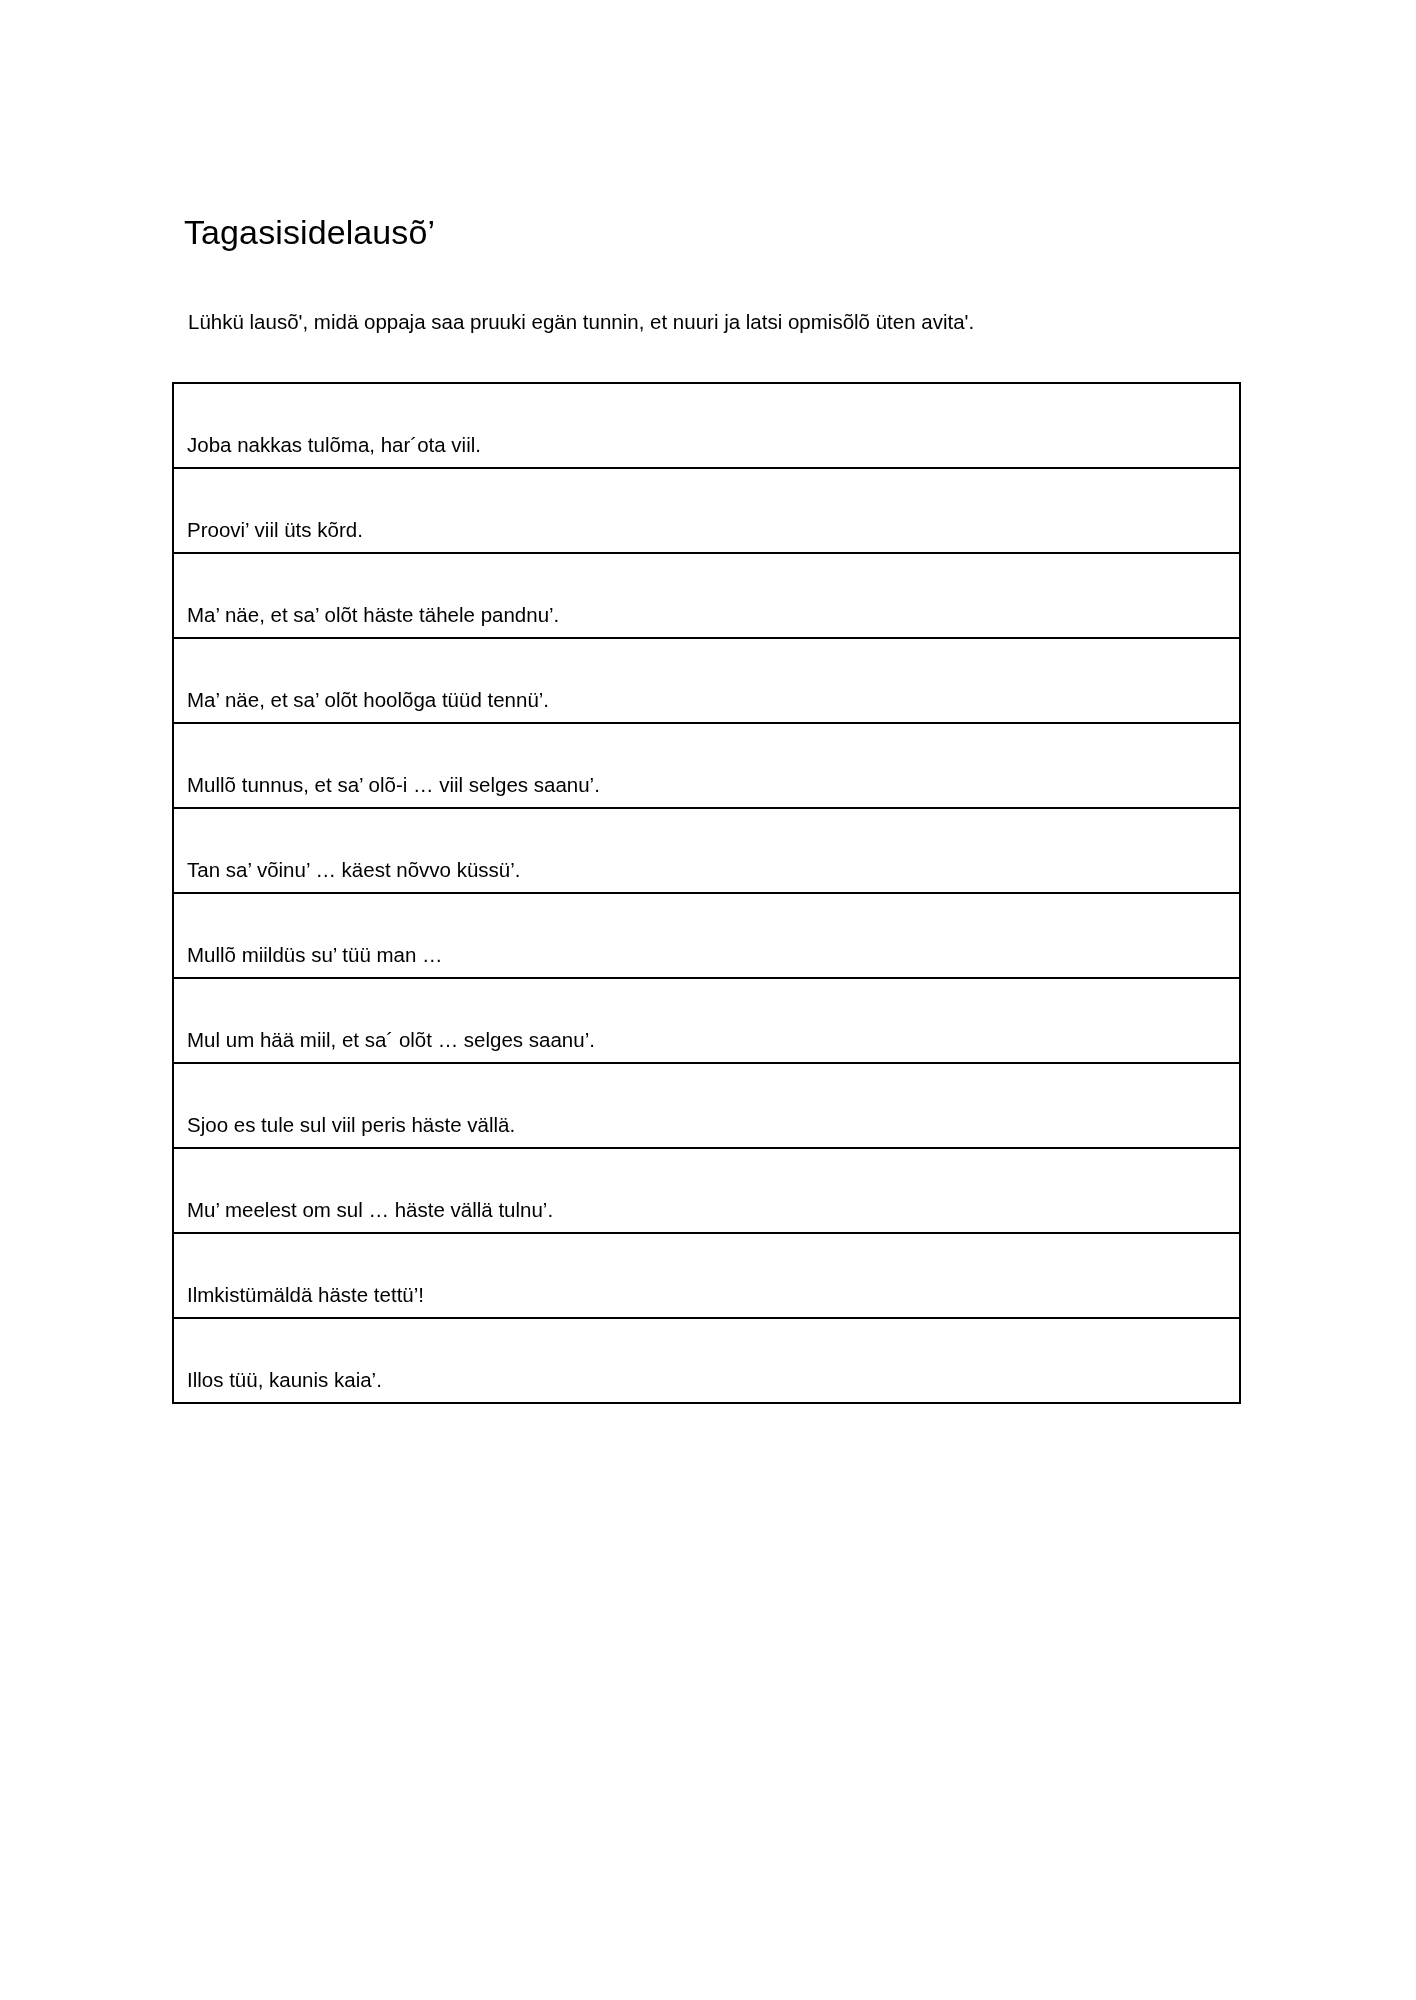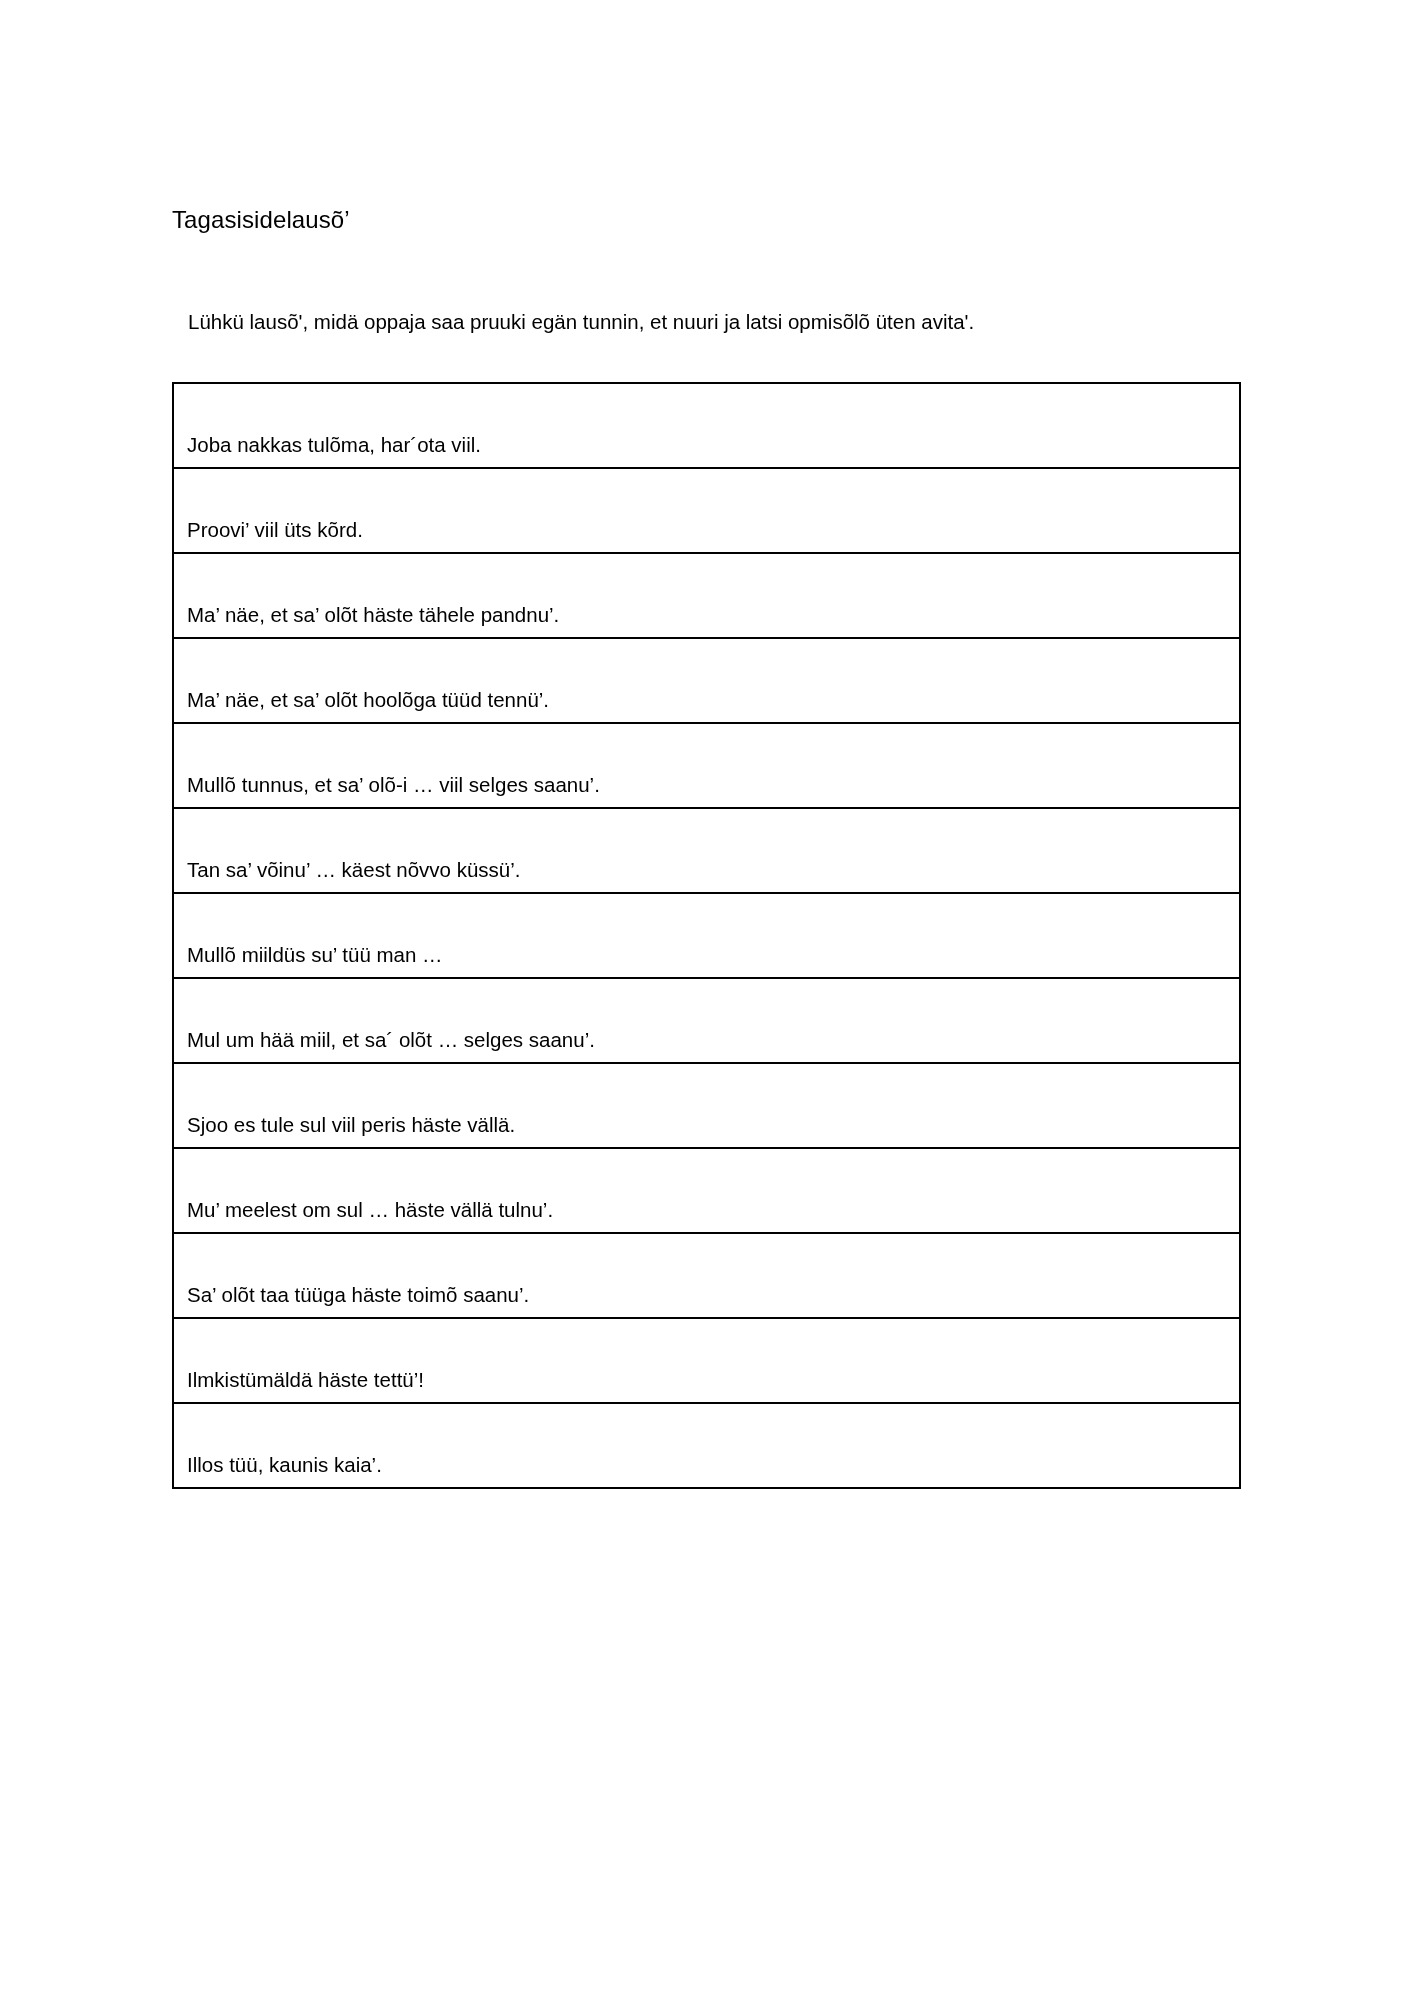--- a/index.html
+++ b/index.html
@@ -21,26 +21,26 @@
     background: #ffffff;
     box-sizing: border-box;
   }
   .content {
     position: absolute;
     left: 172px;
     top: 0;
     width: 1069px;
   }
   .doc-title {
-    margin: 0;
+    margin: 12px;
     padding: 0;
     position: absolute;
     left: 0;
     top: 200px;
-    font-size: 24px;
+    font-size: 34px;
     font-weight: 400;
     letter-spacing: 0.1px;
     line-height: 40px;
     white-space: nowrap;
   }
   .doc-subtitle {
     position: absolute;
     left: 0;
     top: 308px;
     font-size: 20.5px;
@@ -129,25 +129,20 @@
             <span class="cell-text">Sjoo es tule sul viil peris häste vällä.</span>
           </td>
         </tr>
         <tr>
           <td>
             <span class="cell-text">Mu’ meelest om sul … häste vällä tulnu’.</span>
           </td>
         </tr>
         <tr>
           <td>
-            <span class="cell-text">Sa’ olõt taa tüüga häste toimõ saanu’.</span>
-          </td>
-        </tr>
-        <tr>
-          <td>
             <span class="cell-text">Ilmkistümäldä häste tettü’!</span>
           </td>
         </tr>
         <tr>
           <td>
             <span class="cell-text">Illos tüü, kaunis kaia’.</span>
           </td>
         </tr>
       </tbody>
     </table>

